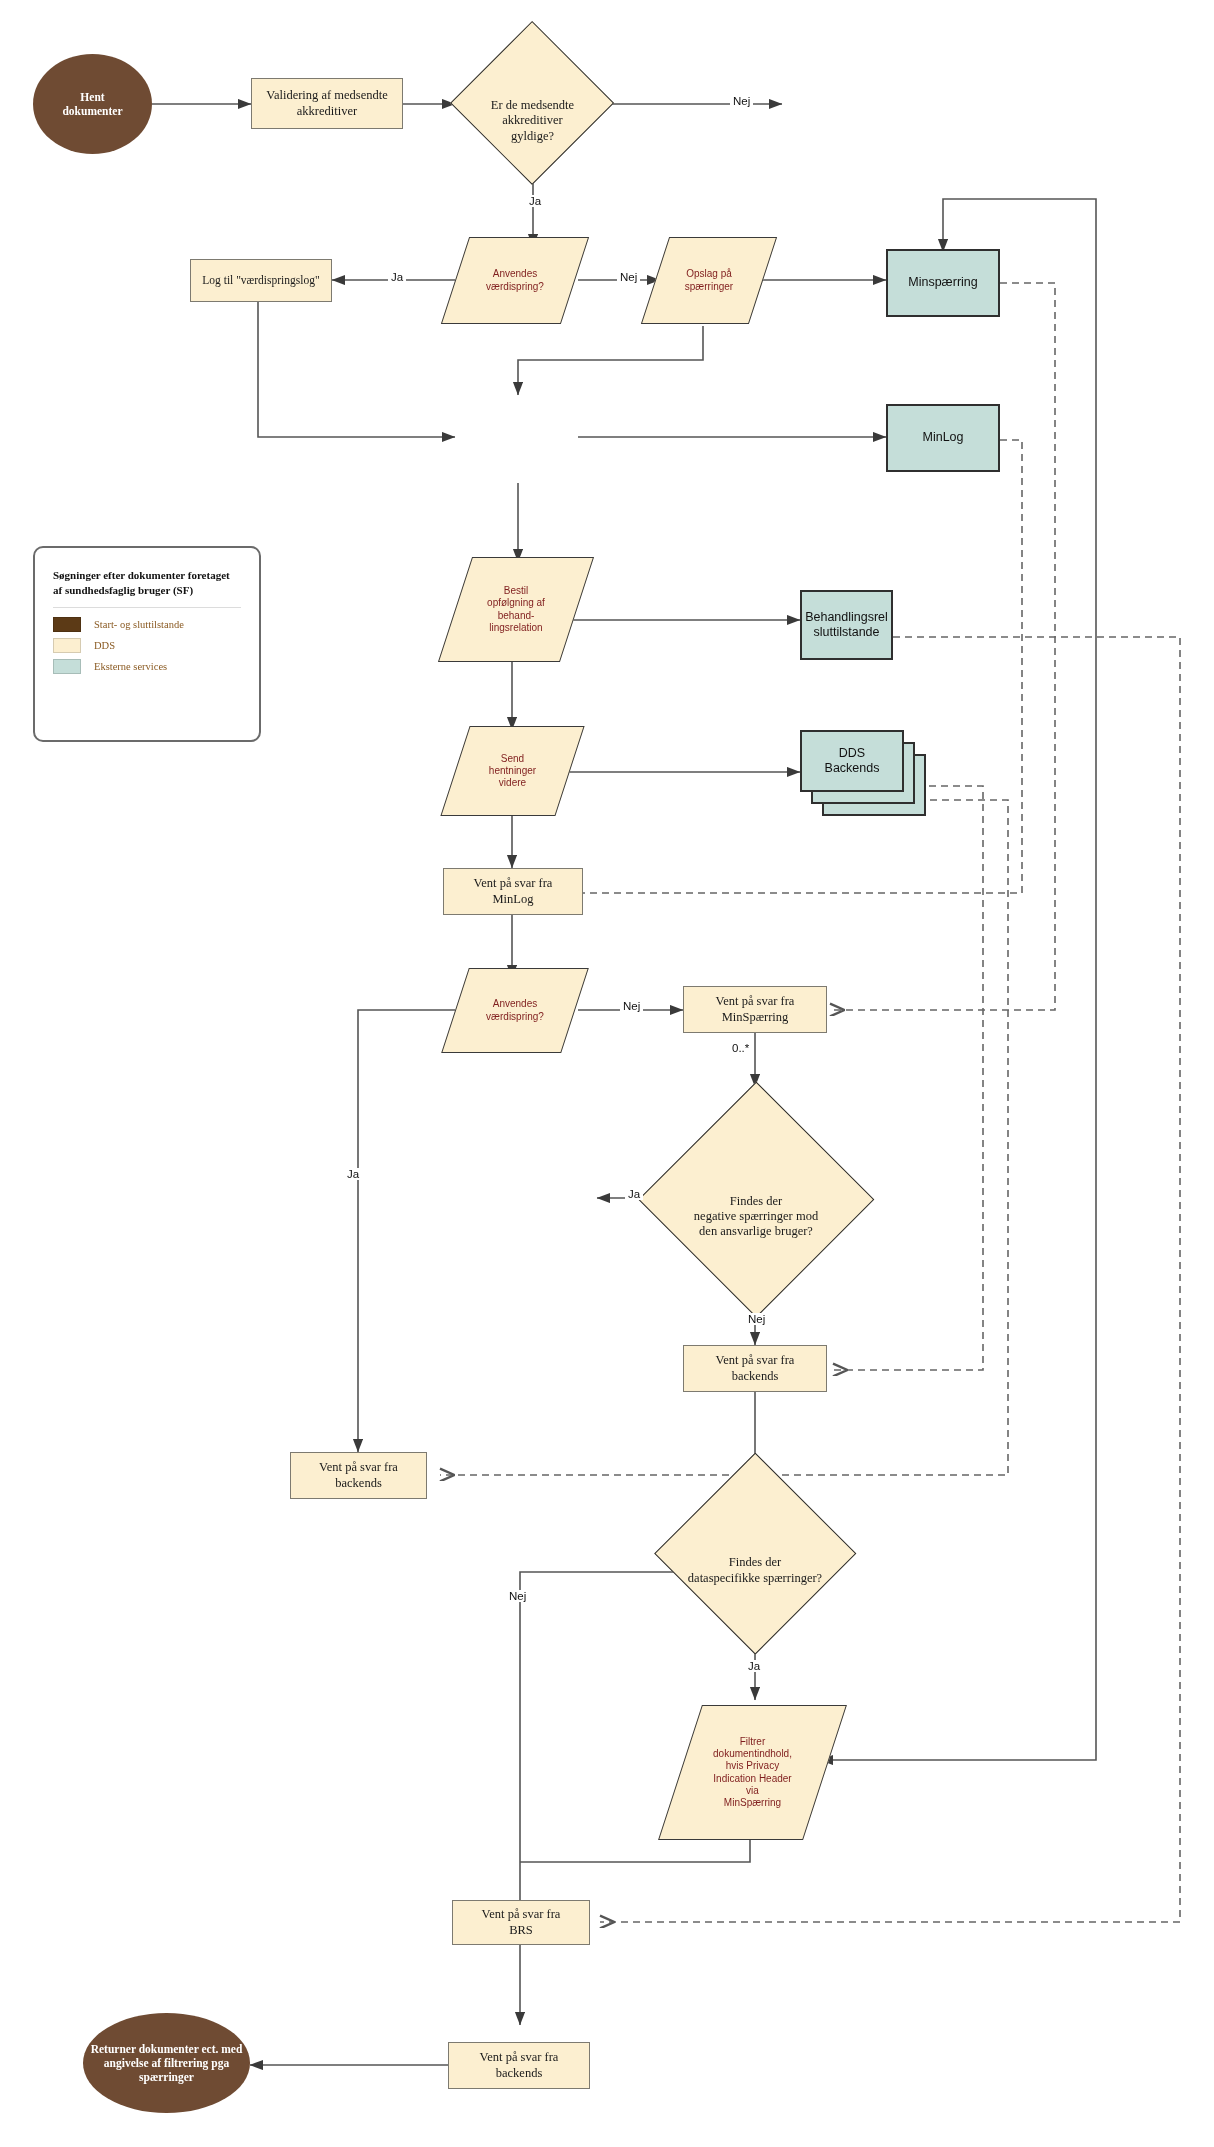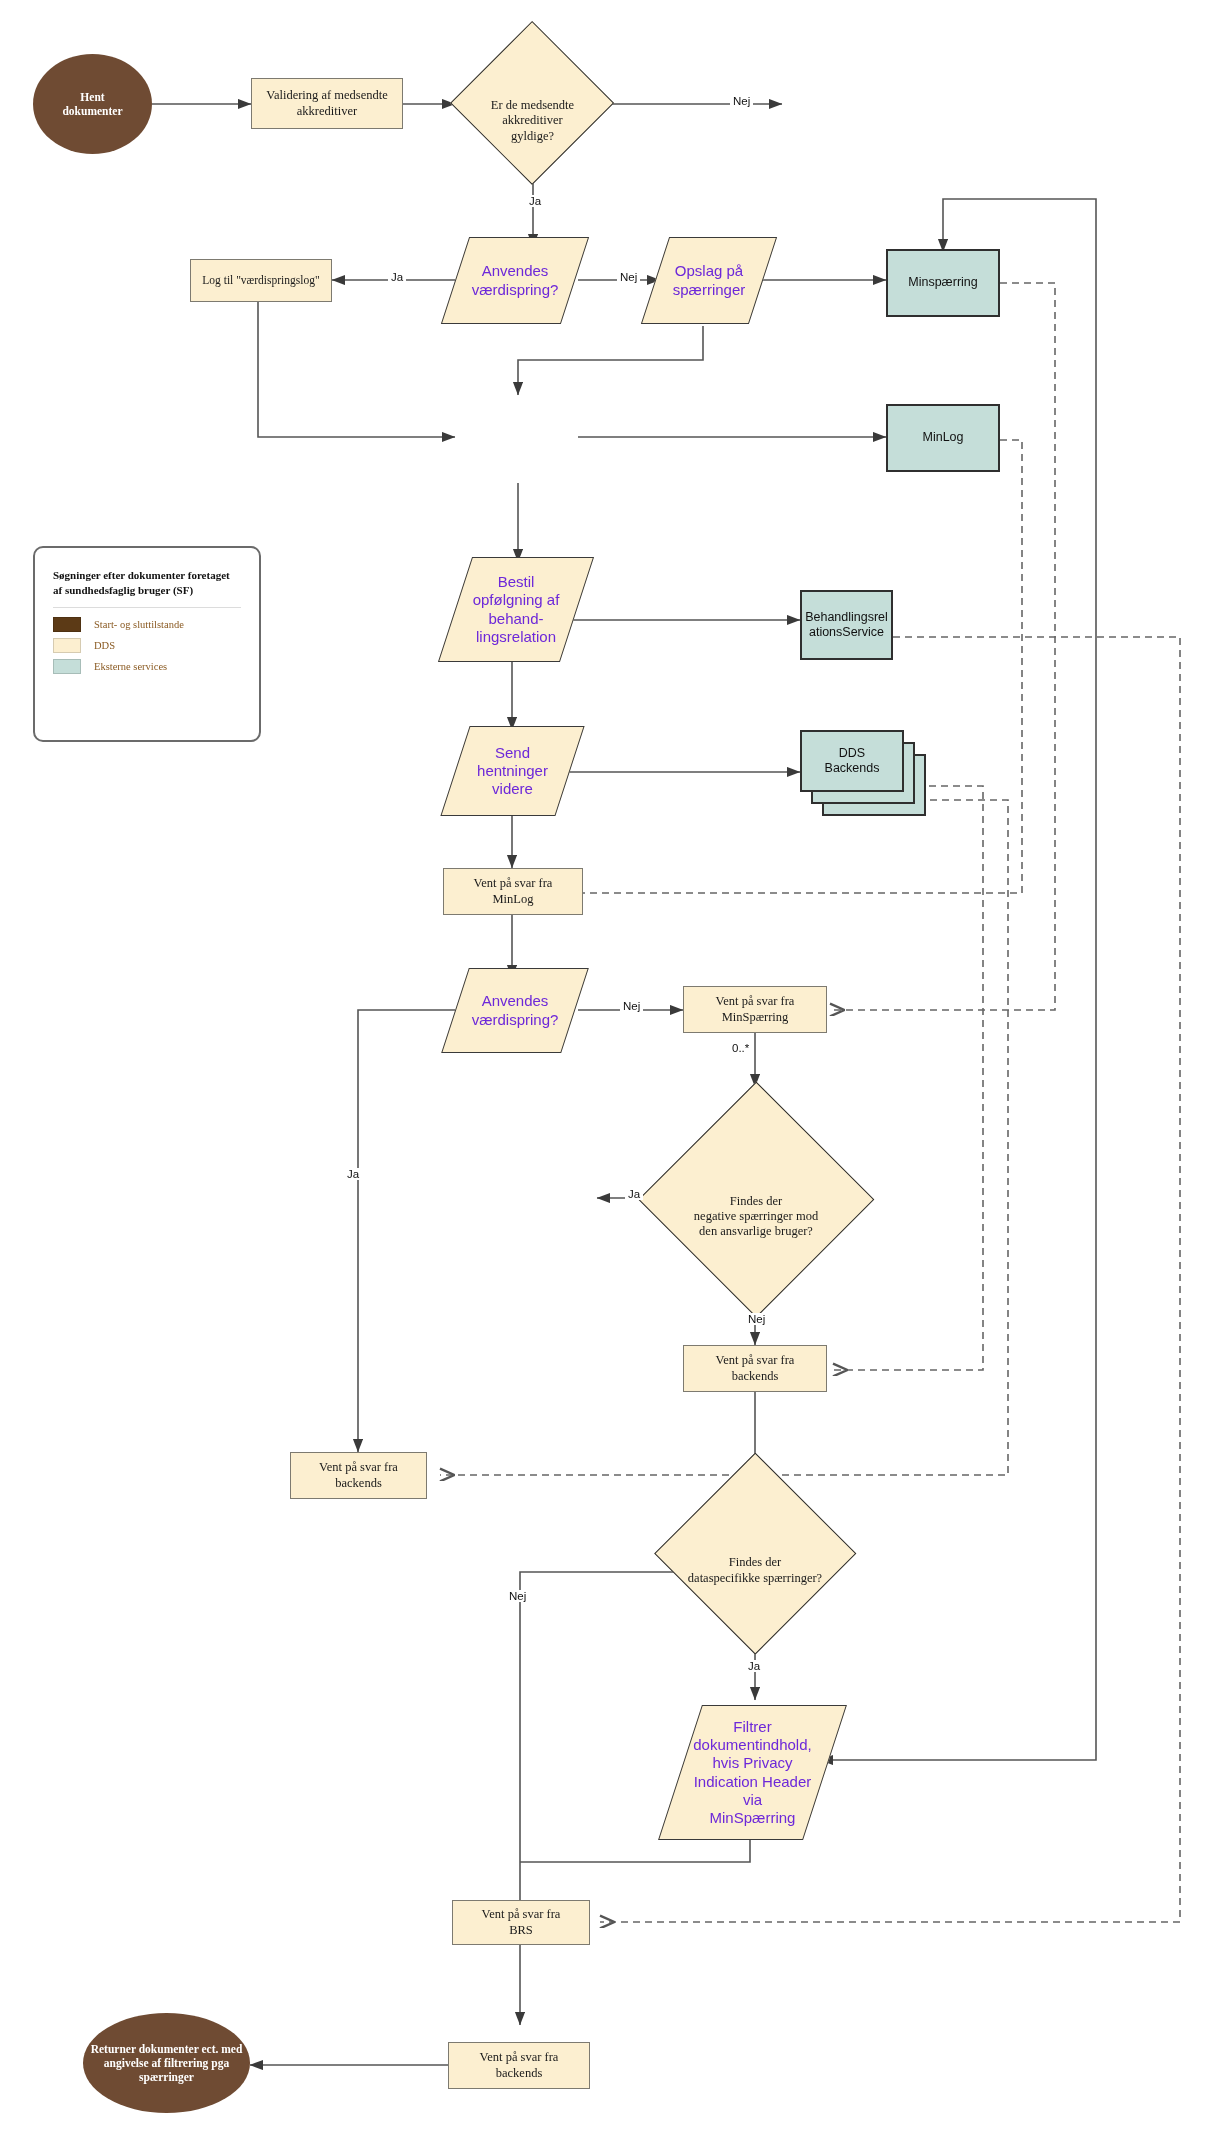--- a/index.html
+++ b/index.html
@@ -8,21 +8,21 @@
   #edges{position:absolute;left:0;top:0;width:1214px;height:2147px;pointer-events:none;}
 
   .node{position:absolute;box-sizing:border-box;display:flex;align-items:center;justify-content:center;text-align:center;}
   .node span{display:block;line-height:1.22;}
 
   
   .term{border-radius:50%;background:#6f4b33;color:#ffffff;font-family:"Liberation Serif", serif;font-weight:bold;font-size:11.5px;}
   
   .proc{background:#fcefd0;border:1.6px solid #7d7a70;font-family:"Liberation Serif", serif;font-size:12.5px;color:#1a1a1a;}
   
-  .para{font-family:"Liberation Sans", sans-serif;font-size:15px;color:#6d28d9;background:transparent;border:0;}
+  .para{font-family:"Liberation Sans", sans-serif;font-size:10px;color:#7f1d1d;background:transparent;border:0;}
   .para .pg{position:absolute;left:0;top:0;width:100%;height:100%;background:#fcefd0;border:1.4px solid #3a3a3a;
             transform:skewX(-18deg);box-sizing:border-box;}
   .para span{position:relative;z-index:2;}
   
   .dia{font-family:"Liberation Serif", serif;font-size:12.5px;color:#1a1a1a;}
   .dia .dm{position:absolute;left:12.5%;top:12.5%;width:75%;height:75%;background:#fcefd0;border:1.4px solid #2a2a2a;
            transform:rotate(45deg);box-sizing:border-box;}
   .dia span{position:relative;z-index:2;margin-top:35px;}
   
   .ext{background:#c5ded9;border:2px solid #2f2f2f;font-family:"Liberation Sans", sans-serif;font-size:12.5px;color:#111;}
@@ -175,21 +175,21 @@
   <div class="node para" style="left:455px;top:557px;width:122px;height:105px;">
     <div class="pg"></div>
     <span style="white-space:pre-line;">Bestil
 opfølgning af
 behand-
 lingsrelation</span>
   </div>
 
   <div class="node ext" style="left:800px;top:590px;width:93px;height:70px;">
     <span style="white-space:pre-line;">Behandlingsrel
-ationsService</span>
+sluttilstande</span>
   </div>
 
   <div class="node para" style="left:455px;top:726px;width:115px;height:90px;">
     <div class="pg"></div>
     <span style="white-space:pre-line;">Send
 hentninger
 videre</span>
   </div>
 
   <div class="extstack" style="left:800px;top:730px;width:130px;height:88px;">

